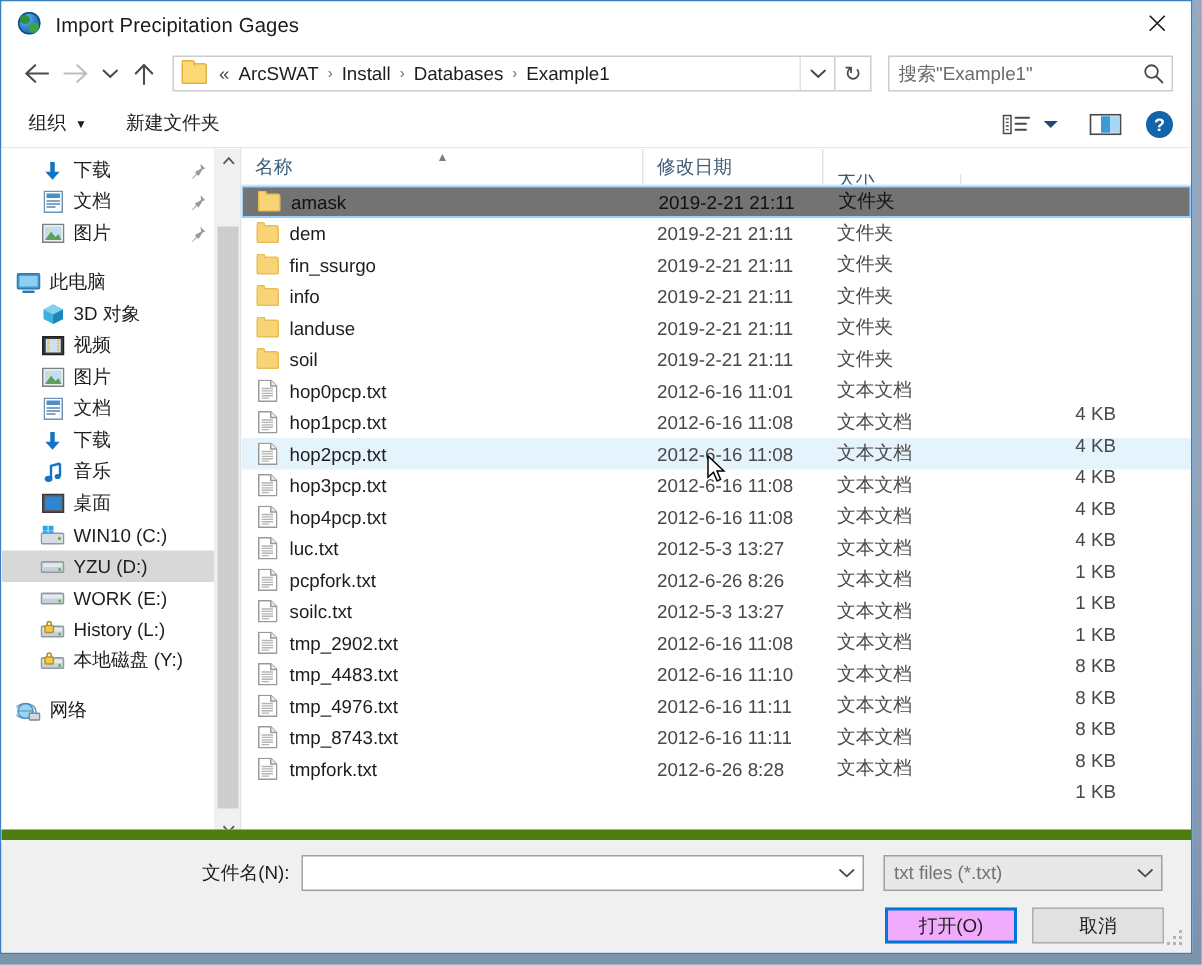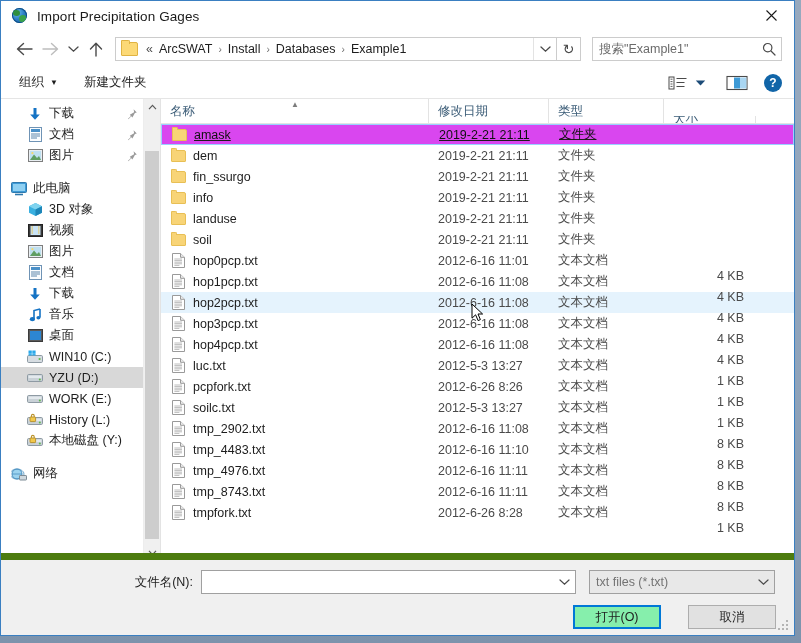--- a/index.html
+++ b/index.html
@@ -375,21 +375,21 @@
   }
   .row {
     height: 21px;
     display: flex;
     align-items: center;
     font-size: 12.5px;
     color: #1d1d1d;
     cursor: default;
     box-sizing: border-box;
   }
-  .row.selected { background: #d946ef; border: 1px solid #99d1ff; text-decoration: underline; }
+  .row.selected { background: #737373; border: 1px solid #99d1ff; }
   .row.hover { background: #e5f3fd; }
   .cell {
     box-sizing: border-box;
     overflow: hidden;
     white-space: nowrap;
     display: flex;
     align-items: center;
   }
   .cell.name { width: 268px; padding-left: 9px; }
   .cell.date { width: 120px; padding-left: 9px; color: #4a4a4a; }
@@ -506,23 +506,23 @@
     background: #e1e1e1;
     border: 1px solid #adadad;
     box-sizing: border-box;
     display: flex;
     align-items: center;
     justify-content: center;
     cursor: default;
     font-family: inherit;
   }
   #open-btn {
-    left: 572px;
+    left: 589px;
     border: 2px solid #0078d7;
-    background: #86efac;
+    background: #f0abfc;
   }
   #cancel-btn { left: 687px; }
   #grip {
     position: absolute;
     right: 4px; bottom: 3px;
     width: 12px; height: 12px;
   }
   .grip-dot {
     position: absolute;
     width: 2px; height: 2px;
@@ -866,23 +866,20 @@
 
       <div id="listpane">
         <div id="col-header">
           <div class="col-h name">
             <span>名称</span>
             <span class="sort-caret">▲</span>
           </div>
           <div class="col-h date">
             <span>修改日期</span>
           </div>
-          <div class="col-h type">
-            <span>类型</span>
-          </div>
           <div class="col-h size">
             <span>大小</span>
           </div>
         </div>
         <div id="rows">
             <div class="row selected">
               <div class="cell name">
                 <span class="fi">
                   <span class="folder-ico"></span>
                 </span>

